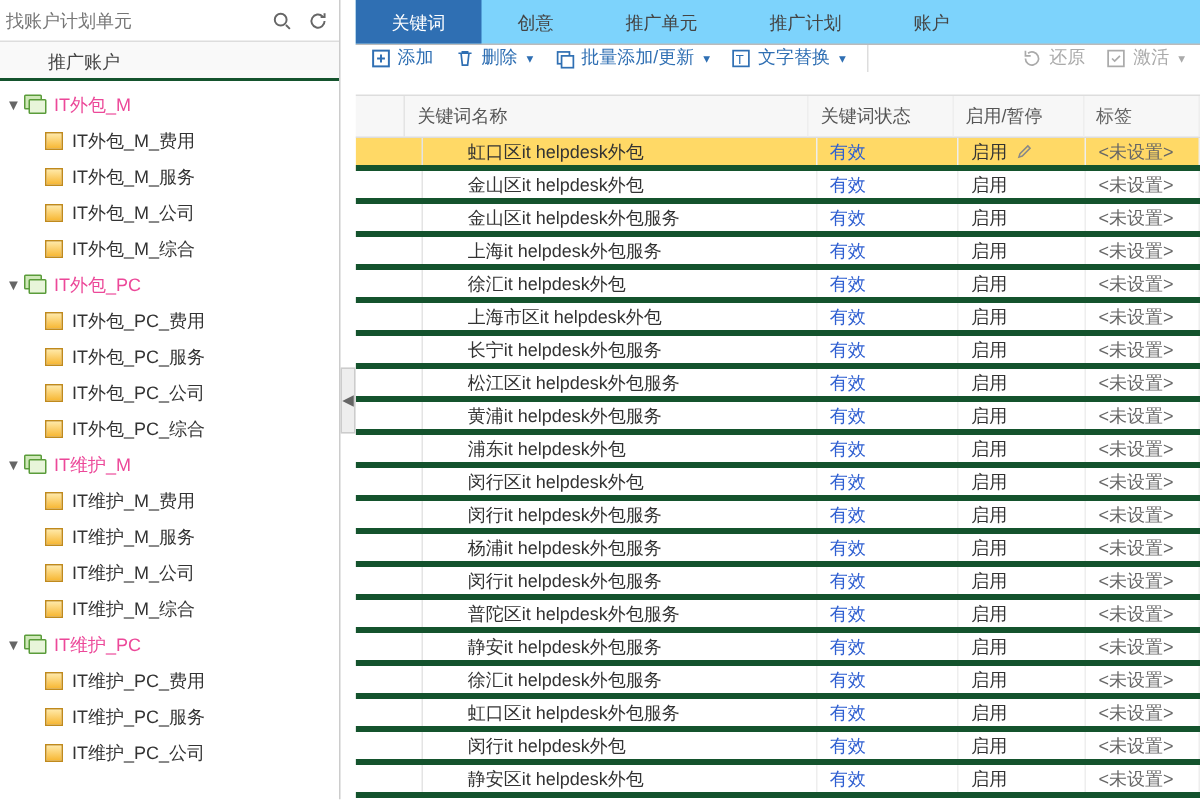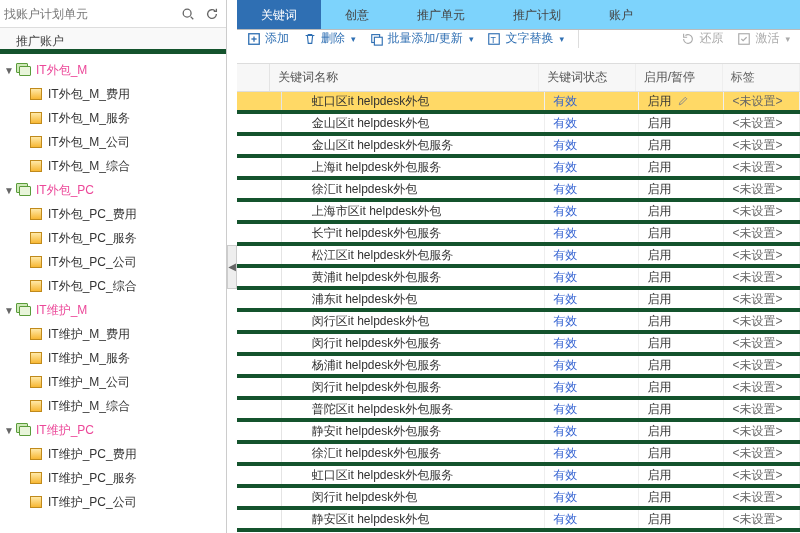--- a/index.html
+++ b/index.html
@@ -7,21 +7,21 @@
 
 .app { display: flex; width: 800px; height: 533px; border-radius: 17px; }
 
 
 .sidebar { width: 227px; border-right: 1px solid #ccc; display: flex; flex-direction: column; background: #fff; }
 .search-row { display: flex; align-items: center; height: 28px; border-bottom: 1px solid #ddd; padding: 0 4px; gap: 4px; }
 .search-input { flex: 1; border: none; outline: none; font-size: 12px; color: #888; background: transparent; }
 .search-btn, .refresh-btn { width: 20px; height: 20px; display: flex; align-items: center; justify-content: center; color: #666; cursor: pointer; }
 .search-btn svg, .refresh-btn svg { width: 14px; height: 14px; }
 
-.tree-header { height: 26px; line-height: 26px; padding-left: 16px; border-bottom: 5px solid #14532d; background:#f9f9f9; font-weight: normal; color:#444; }
+.tree-header { height: 26px; line-height: 26px; padding-left: 32px; border-bottom: 2px solid #14532d; background:#f9f9f9; font-weight: normal; color:#444; }
 
 .tree { flex: 1; overflow: auto; padding-top: 4px; }
 .tree-group { }
 .tree-parent { display: flex; align-items: center; height: 24px; padding-left: 4px; cursor: pointer; }
 .tree-parent .arrow { width: 10px; color: #666; font-size: 10px; margin-right: 2px; }
 .tree-parent .folder-ic { width: 16px; height: 14px; display:flex; align-items:center; justify-content:center; margin-right: 4px; }
 .tree-parent .lbl { color: #ec4899; }
 .tree-child { display: flex; align-items: center; height: 24px; padding-left: 30px; cursor: pointer; }
 .tree-child .sq { width: 12px; height: 12px; border: 1px solid #c08a1c; background: linear-gradient(#ffe9a8,#f7b733); margin-right: 6px; }
 .tree-child .lbl { color: #333; text-align: center; }

